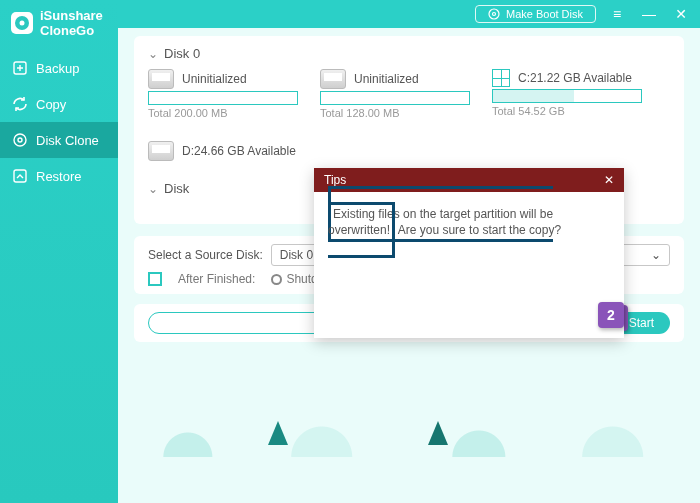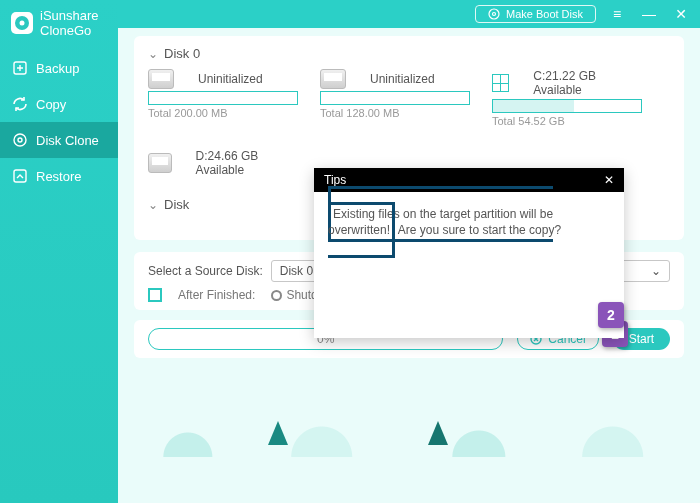--- a/index.html
+++ b/index.html
@@ -1,34 +1,34 @@
 <!DOCTYPE html>
 <html><head>
 <meta charset="utf-8">
 <style>
   * { box-sizing: border-box; margin: 0; padding: 0; font-family: "Segoe UI", Arial, sans-serif; }
   html, body { width: 700px; height: 503px; overflow: hidden; }
   .app { display: flex; width: 100%; height: 100%; background: #2ed1c5; }
   .sidebar { width: 118px; background: linear-gradient(180deg,#2bd0c7 0%, #28c9be 100%); color: #fff; padding-top: 4px; }
   .logo-row { display: flex; align-items: center; padding: 4px 8px 8px 10px; gap: 6px; }
-  .logo-text { font-size: 13px; font-weight: 400; line-height: 15px; }
+  .logo-text { font-size: 13px; font-weight: 700; line-height: 15px; }
   .nav { margin-top: 4px; }
   .nav-item { display: flex; align-items: center; gap: 8px; padding: 10px 12px; font-size: 13px; cursor: pointer; }
   .nav-item.active { background: #1aa89f; }
   .main { flex: 1; display: flex; flex-direction: column; background: #eafcfa; position: relative; }
   .titlebar { display: flex; justify-content: flex-end; align-items: center; gap: 10px; padding: 4px 8px; background: #2bd0c7; color: #fff; height: 28px; }
   .boot-btn { border: 1px solid #dff8f5; border-radius: 4px; padding: 2px 12px; font-size: 11px; display: flex; align-items: center; gap: 6px; color: #fff; cursor: pointer; }
   .tb-icon { width: 22px; text-align: center; font-size: 14px; cursor: pointer; }
   .content { flex: 1; padding: 8px 16px 0 16px; overflow: hidden; position: relative; }
   .panel { background: #fff; border-radius: 6px; padding: 10px 14px 20px 14px; margin-bottom: 12px; min-height: 180px; }
   .sec-h { display:flex; align-items:center; gap:6px; font-size:13px; color:#555; margin-bottom:8px; }
   .chevron { font-size:12px; color:#888; }
   .parts { display:flex; gap:22px; flex-wrap: wrap; }
   .part { display:flex; flex-direction:column; width:150px; }
-  .part-row1 { display:flex; align-items:center; gap:24px; }
+  .part-row1 { display:flex; align-items:center; gap:8px; }
   .disk-icon { width:26px; height:20px; background: linear-gradient(#f0f0f0,#cfcfcf); border:1px solid #bbb; border-radius:3px; position:relative; }
   .disk-icon::before { content:""; position:absolute; inset:3px 3px 7px 3px; background:#fff; }
   .part-label { font-size:12px; color:#555; }
   .part-bar { height:14px; border:1px solid #2bc8bf; margin-top:2px; background:#fff; }
   .part-bar .fill { height:100%; background:#2bc8bf33; }
   .part-sub { font-size:11px; color:#999; margin-top:2px; }
   .controls { background:#fff; border-radius:6px; padding:8px 14px; margin-bottom:10px; }
   .ctrl-row1 { display:flex; align-items:center; justify-content:space-between; gap:14px; margin-bottom:6px; }
   .field { display:flex; align-items:center; gap:8px; font-size:12px; color:#555; }
   .select { border:1px solid #c7c7c7; border-radius:3px; padding:3px 8px; min-width:130px; font-size:12px; display:flex; justify-content:space-between; align-items:center; background:#fff; cursor:pointer; }
@@ -42,21 +42,21 @@
   .start { background:#2bc8bf; color:#fff; border-radius:14px; font-size:12px; padding:4px 16px; cursor:pointer; }
   .scenery { position:absolute; left:0; right:0; bottom:46px; height:42px; background:
     radial-gradient(circle at 12% 100%, #c4f0eb 24px, transparent 25px),
     radial-gradient(circle at 35% 100%, #d4f5f1 30px, transparent 31px),
     radial-gradient(circle at 62% 100%, #c4f0eb 26px, transparent 27px),
     radial-gradient(circle at 85% 100%, #d4f5f1 30px, transparent 31px),
     #eafcfa; pointer-events:none; }
   .scenery::before, .scenery::after { content:""; position:absolute; bottom:12px; width:0; height:0; border-left:10px solid transparent; border-right:10px solid transparent; border-bottom:24px solid #1a8a82; }
   .scenery::before { left:150px;} .scenery::after { left:310px; border-bottom-color:#16766f;}
   .dialog { position:absolute; left:196px; top:168px; width:310px; height:170px; background:#fff; box-shadow:0 4px 14px rgba(0,0,0,.22); display:flex; flex-direction:column; }
-  .dlg-h { background:#000000; color:#fff; font-size:12px; padding:5px 10px; display:flex; justify-content:space-between; align-items:center; }
+  .dlg-h { background:#7f1d1d; color:#fff; font-size:12px; padding:5px 10px; display:flex; justify-content:space-between; align-items:center; }
   .dlg-body { padding:14px 14px; font-size:12px; color:#555; line-height:16px; }
   .dlg-body .warn { border:3px solid #0c4a6e; padding:18px 2px; }
   .dlg-btns { margin-top:auto; display:flex; justify-content:flex-end; gap:10px; padding:10px 14px 14px; }
   .pill { background:#2bc8bf; color:#fff; font-size:12px; padding:4px 16px; border-radius:14px; cursor:pointer; }
   .num-badge { position:absolute; width:26px; height:26px; background:#8a54b9; color:#fff; display:flex; align-items:center; justify-content:center; font-weight:bold; font-size:14px; border-radius:4px; box-shadow:1px 2px 4px rgba(0,0,0,.3); }
   .badge-2 { left:480px; top:302px; }
   .badge-1 { right:56px; bottom:11px; }
   .win-icon { width:18px; height:18px; background:#2bc8bf; display:grid; grid-template-columns:1fr 1fr; grid-template-rows:1fr 1fr; gap:1px; padding:1px;}
   .win-icon span{ background:#fff;}
   svg { flex-shrink:0; }

